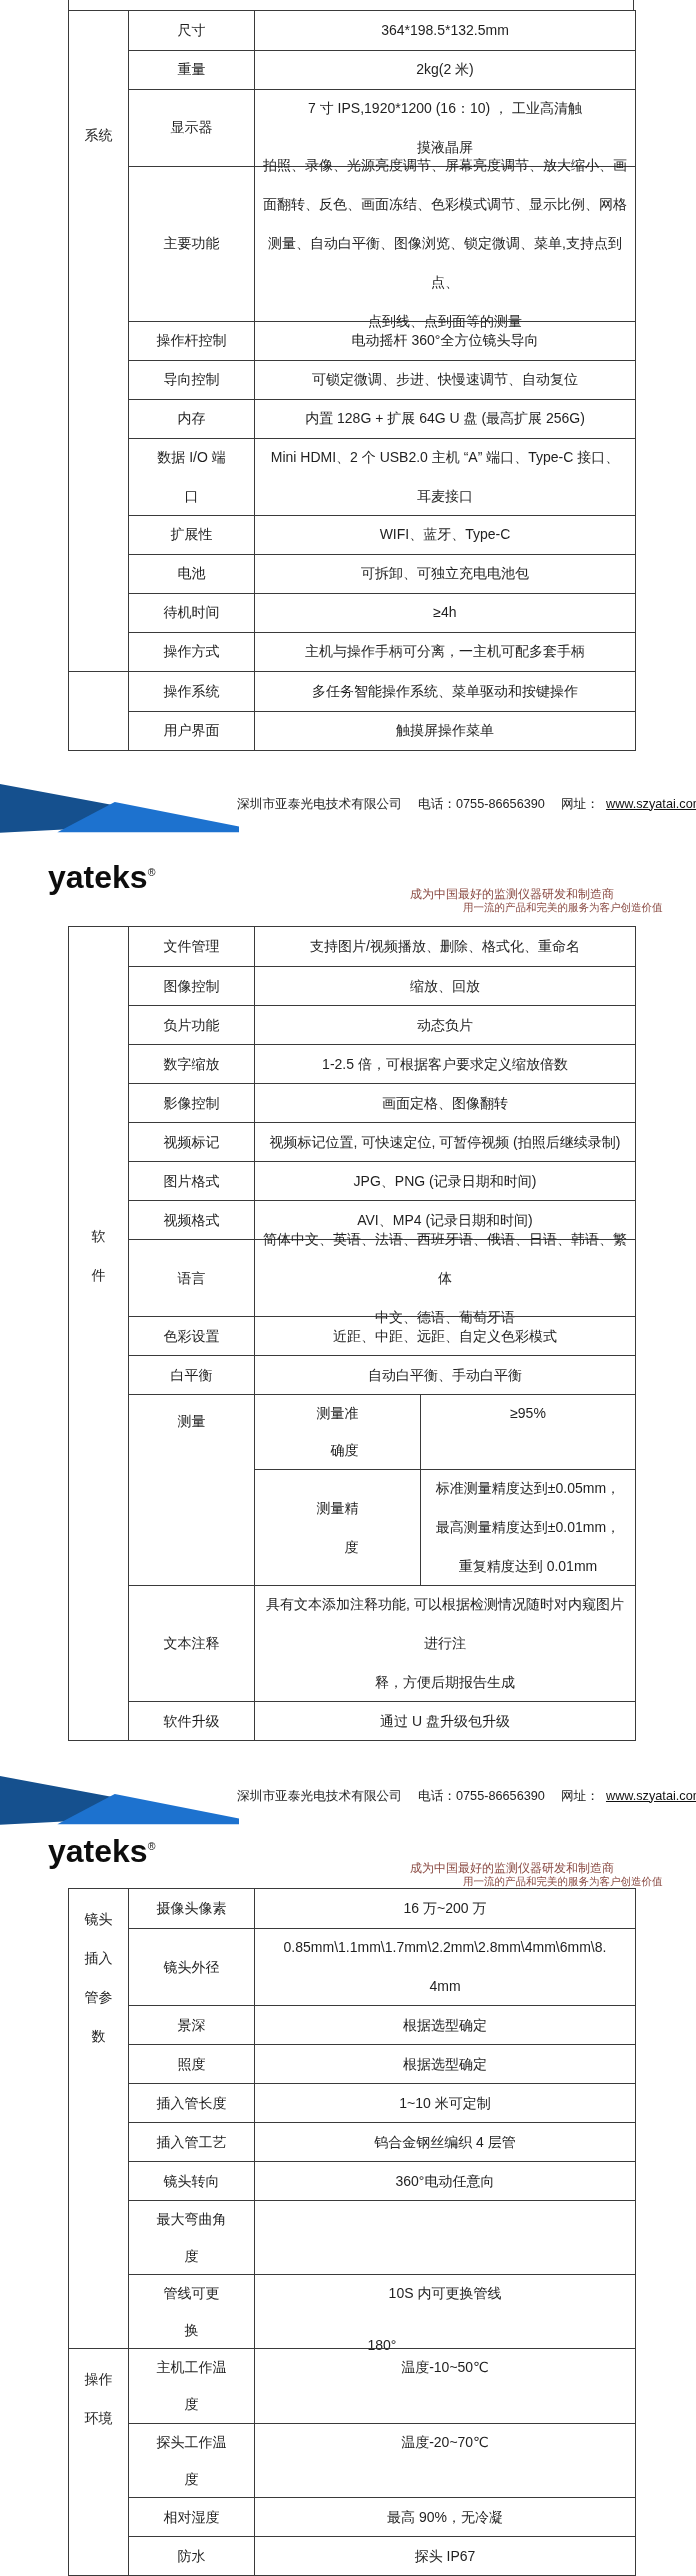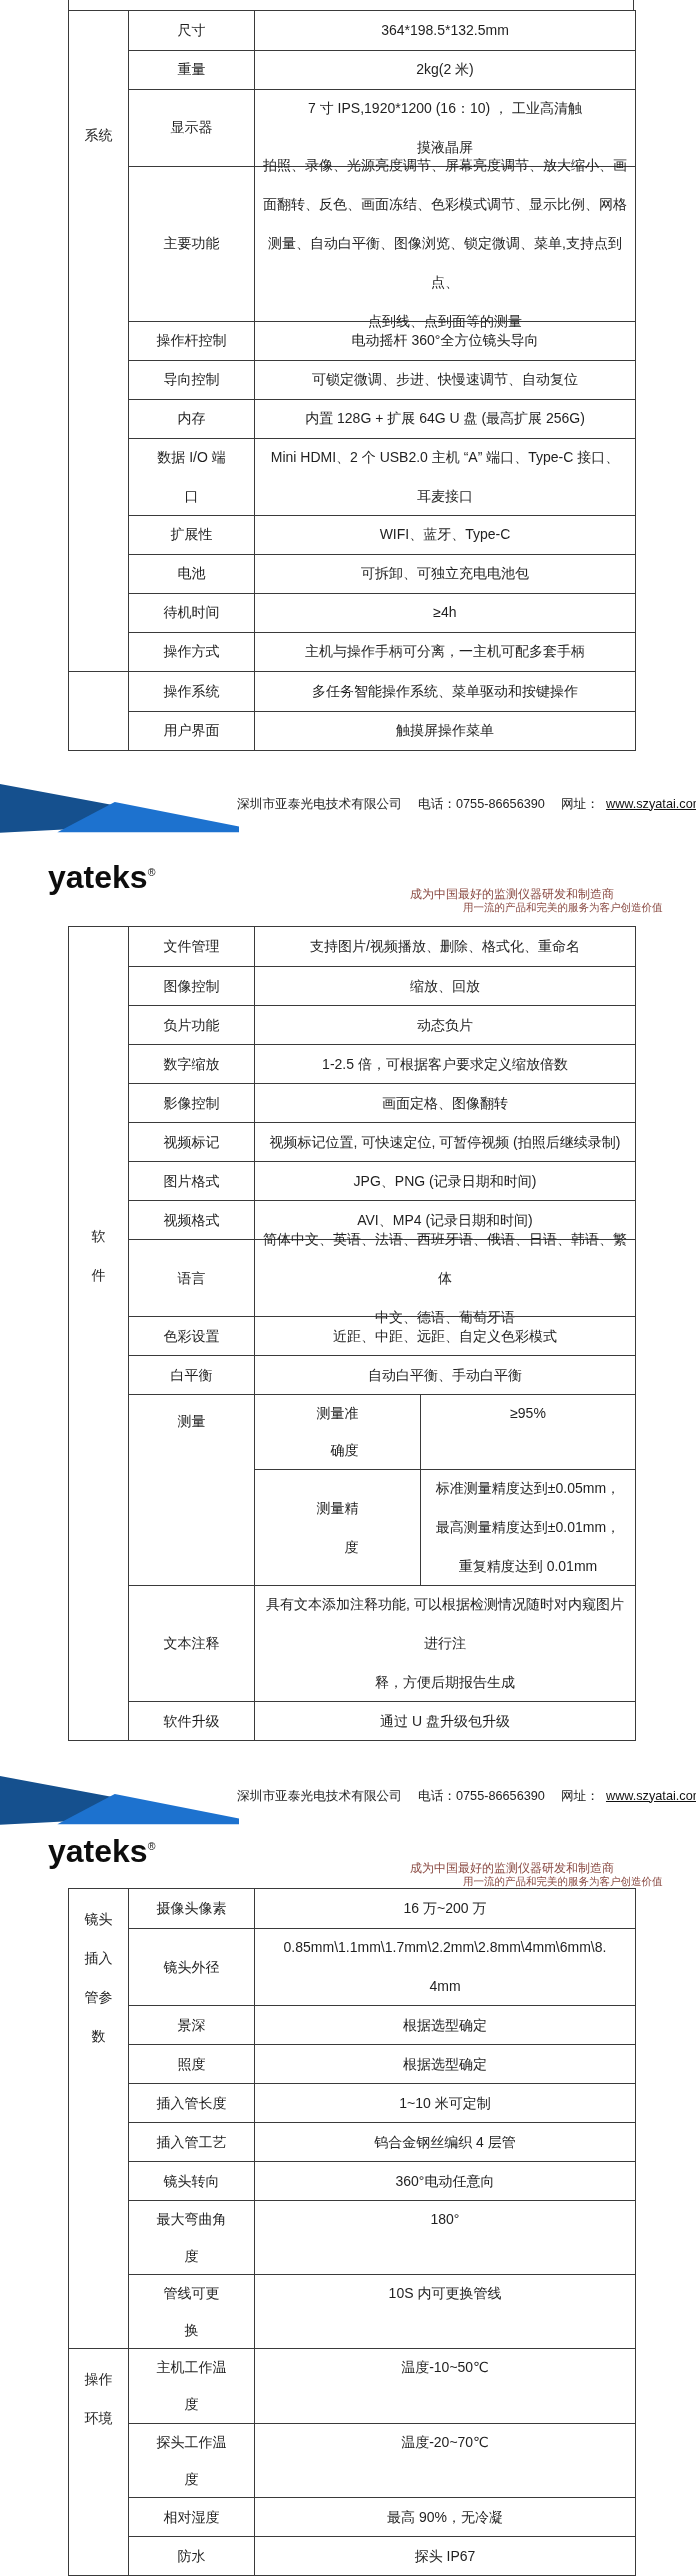--- a/index.html
+++ b/index.html
@@ -277,21 +277,21 @@
             <div class="cell value" data-name="spec-value">1~10 米可定制</div>
           </div>
           <div class="row" data-name="spec-row" style="height: 39px;">
             <div class="cell label" data-name="spec-label">插入管工艺</div>
             <div class="cell value" data-name="spec-value">钨合金钢丝编织 4 层管</div>
           </div>
           <div class="row" data-name="spec-row" style="height: 39px;">
             <div class="cell label" data-name="spec-label">镜头转向</div>
             <div class="cell value" data-name="spec-value">360°电动任意向</div>
           </div>
-          <div class="row top-row" data-name="spec-row" style="height: 74px;">
+          <div class="row top-row" data-name="spec-row" style="height: 74px; flex-direction: column;">
             <div class="cell label" data-name="spec-label">最大弯曲角
 度</div>
             <div class="cell value" data-name="spec-value">180°</div>
           </div>
           <div class="row top-row" data-name="spec-row" style="height: 74px;">
             <div class="cell label" data-name="spec-label">管线可更
 换</div>
             <div class="cell value" data-name="spec-value">10S 内可更换管线</div>
           </div>
         </div>

